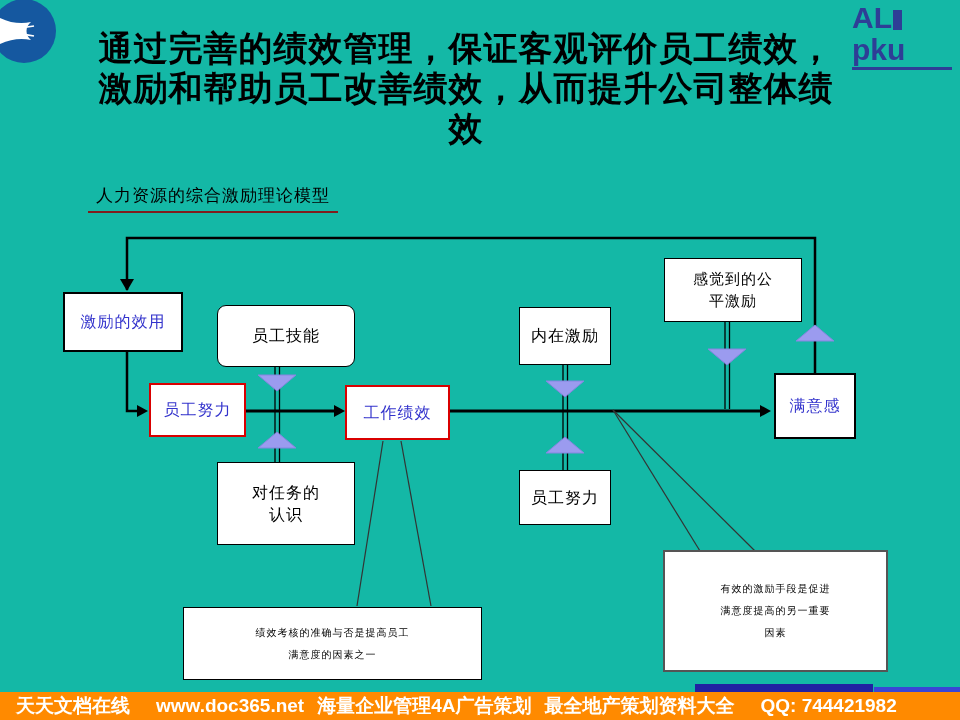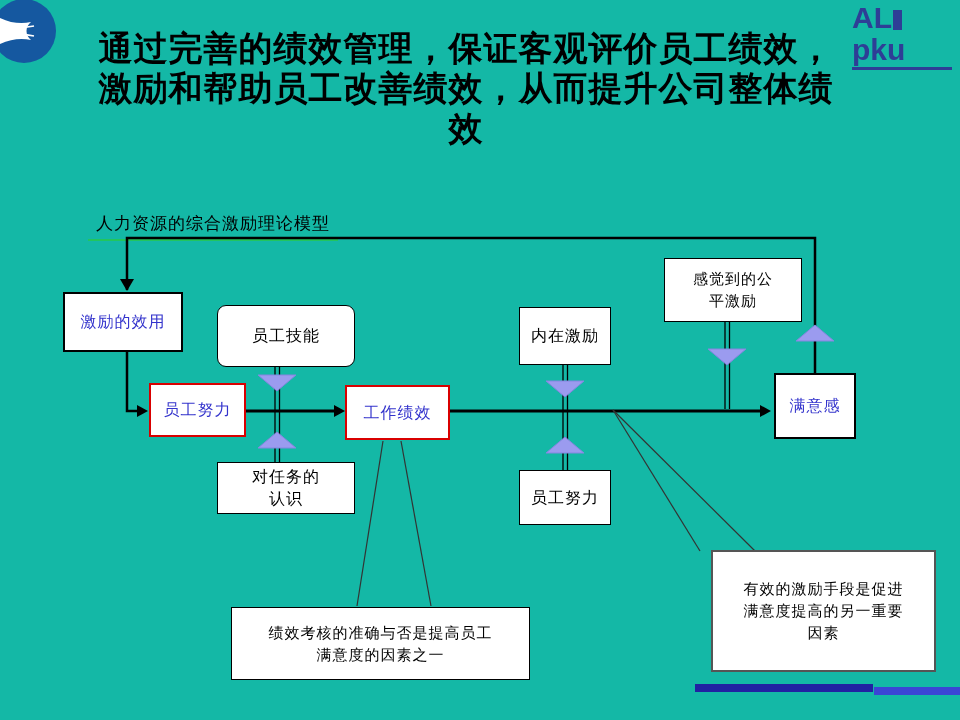--- a/index.html
+++ b/index.html
@@ -19,34 +19,34 @@
     font-size:30px;font-weight:bold;color:#2E3E96;
     border-bottom:3px solid #2E3E96;padding-bottom:1px;line-height:32px;
     letter-spacing:0;
   }
   .brand-block{
     display:inline-block;width:9px;height:20px;background:#2E3E96;
     margin:0 1px;transform:translateY(2px);
   }
   .subtitle{
     position:absolute;left:88px;top:184px;padding:0 8px 4px 8px;
-    font-size:17px;color:#000;border-bottom:2px solid #22c55e;letter-spacing:1px;margin-top:28px;
+    font-size:17px;color:#000;border-bottom:2px solid #7f1d1d;letter-spacing:1px;
   }
   
   .connector-layer{position:absolute;left:0;top:0;width:960px;height:720px;pointer-events:none;}
   .box{
     position:absolute;background:#fff;border:2px solid #000;
     display:flex;align-items:center;justify-content:center;
     text-align:center;white-space:pre-line;font-size:16px;line-height:22px;
     box-sizing:border-box;letter-spacing:1px;
   }
   .box.blue-text{color:#3333CC;}
   .box.red-border{border-color:#D90000;}
   .box.thin{border-width:1.5px;}
-  .note{font-size:15px;line-height:22px;letter-spacing:1px;margin-left:48px;}
+  .note{font-size:10px;line-height:22px;letter-spacing:1px;}
   .note2{border-color:#555;}
   
   .deco-bar1{position:absolute;left:695px;top:684px;width:178px;height:8px;background:#2121A2;}
   .deco-bar2{position:absolute;left:874px;top:687px;width:86px;height:8px;background:#3A45D5;}
   .banner{
     position:absolute;left:0;bottom:0;width:960px;height:28px;background:#FF8A00;
     display:flex;align-items:center;color:#fff;font-weight:bold;font-size:19px;
     padding-left:16px;box-sizing:border-box;white-space:nowrap;
   }
   .banner span{margin-right:13px;}
@@ -115,21 +115,21 @@
   </svg>
 
   <div class="box blue-text" style="left:63px;top:292px;width:120px;height:60px;">激励的效用</div>
 
   <div class="box thin" style="left:217px;top:305px;width:138px;height:62px;border-radius:9px;">员工技能</div>
 
   <div class="box red-border blue-text" style="left:345px;top:385px;width:105px;height:55px;">工作绩效</div>
 
   <div class="box red-border blue-text" style="left:149px;top:383px;width:97px;height:54px;">员工努力</div>
 
-  <div class="box thin" style="left:217px;top:462px;width:138px;height:52px;">对任务的
+  <div class="box thin" style="left:217px;top:462px;width:138px;height:83px;">对任务的
 认识</div>
 
   <div class="box thin" style="left:519px;top:307px;width:92px;height:58px;">内在激励</div>
 
   <div class="box thin" style="left:519px;top:470px;width:92px;height:55px;">员工努力</div>
 
   <div class="box thin" style="left:664px;top:258px;width:138px;height:64px;font-size:15px;">感觉到的公
 平激励</div>
 
   <div class="box blue-text" style="left:774px;top:373px;width:82px;height:66px;">满意感</div>
@@ -137,14 +137,21 @@
   <div class="box thin note" style="left:183px;top:607px;width:299px;height:73px;">绩效考核的准确与否是提高员工
 满意度的因素之一</div>
 
   <div class="box note note2" style="left:663px;top:550px;width:225px;height:122px;">有效的激励手段是促进
 满意度提高的另一重要
 因素</div>
 
   <div class="deco-bar1"></div>
   <div class="deco-bar2"></div>
 
+  <div class="banner">
+    <span class="gap-wide">天天文档在线</span>
+    <span>www.doc365.net</span>
+    <span>海量企业管理4A广告策划</span>
+    <span class="gap-wide">最全地产策划资料大全</span>
+    <span>QQ: 744421982</span>
+  </div>
 
 </div>
 
 </body></html>

